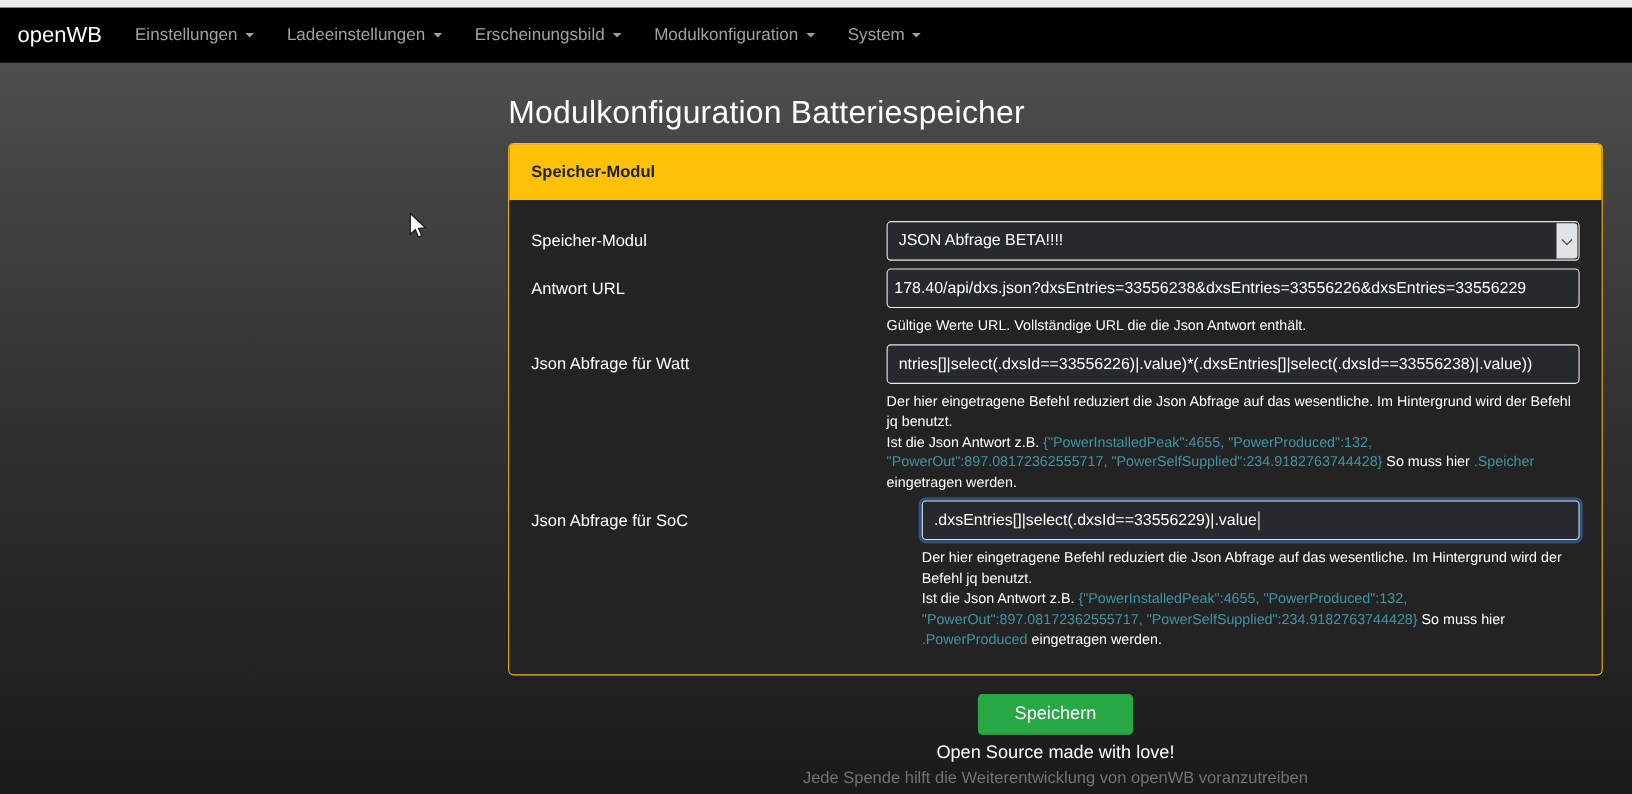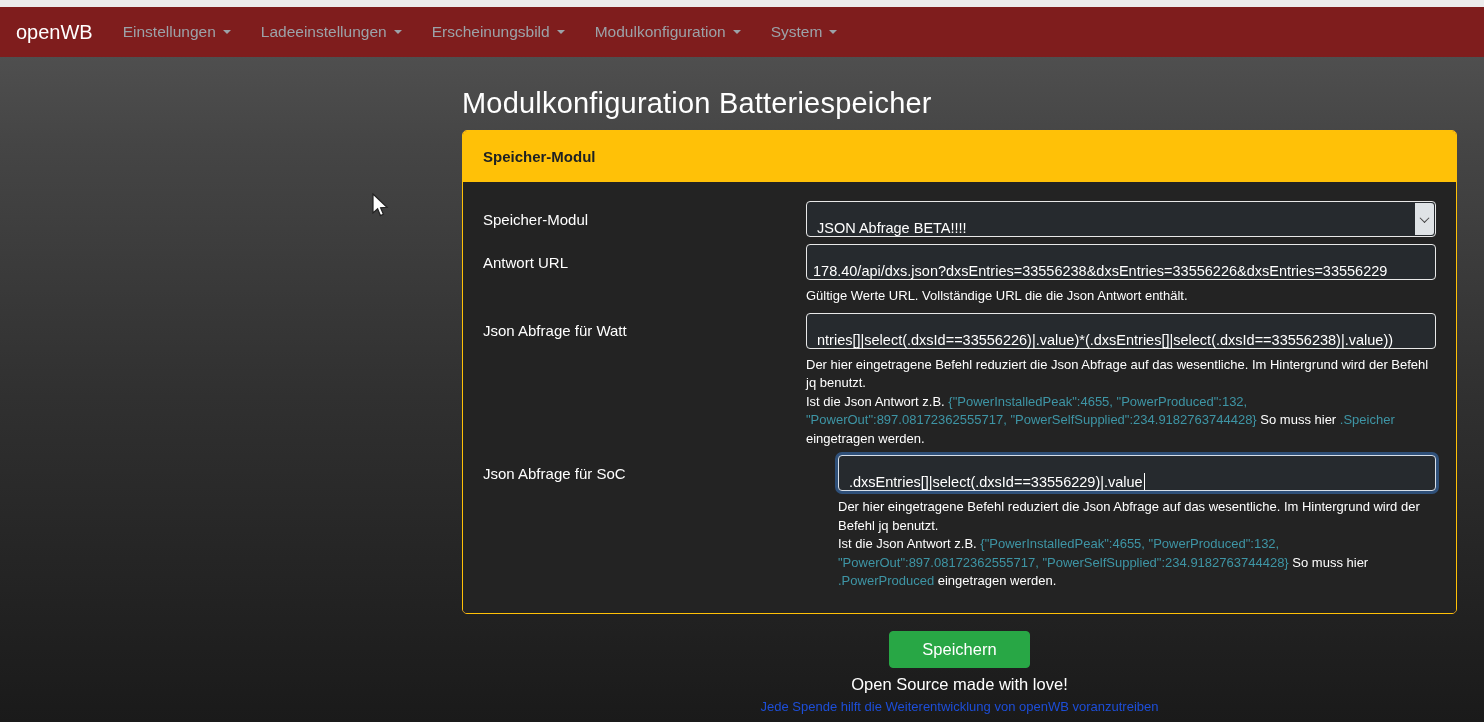--- a/index.html
+++ b/index.html
@@ -5,21 +5,21 @@
   * { margin:0; padding:0; box-sizing:border-box; }
   html,body { width:1484px; height:722px; overflow:hidden; }
   body {
     font-family:"Liberation Sans","DejaVu Sans",sans-serif;
     background:linear-gradient(180deg,#555 0%,#454545 20%,#303030 55%,#1a1a1a 100%);
     position:relative;
   }
   .top-strip { height:7px; background:#ececec; width:100%; }
   
   .navbar {
-    height:50px; background:#7f1d1d; display:flex; align-items:center;
+    height:50px; background:#000000; display:flex; align-items:center;
     padding:0 16px; gap:0;
   }
   .brand { color:#ffffff; font-size:20px; margin-right:30px; cursor:pointer; }
   .nav-item {
     color:#9ca2a8; font-size:15.5px; margin-right:30px; cursor:pointer;
     display:flex; align-items:center; gap:7px; white-space:nowrap;
   }
   .caret {
     width:0; height:0; border-left:4px solid transparent; border-right:4px solid transparent;
     border-top:4px solid #9ca2a8; display:inline-block;
@@ -32,21 +32,21 @@
     background:#ffc107; color:#1d2124; font-weight:bold; font-size:15px;
     padding:17px 20px;
   }
   .card-body { padding:19px 20px 22px 20px; background:#232323; }
   .form-row { display:grid; grid-template-columns:323px 1fr; margin-bottom:7px; }
   .form-row:last-child { margin-bottom:0;gap:32px; }
   .flabel { color:#ffffff; font-size:15px; height:36px; display:flex; align-items:center; }
   .control { min-width:0; }
   .tinput, .tselect {
     height:36px; background:#262a2e; border:1px solid #e8e8e8; border-radius:4px;
-    color:#ffffff; font-size:14.5px; display:flex; align-items:flex-end;
+    color:#ffffff; font-size:14.5px; display:flex; align-items:center;
     padding:0 10px; white-space:nowrap; overflow:hidden; position:relative;
     cursor:text; width:100%;
   }
   .tinput span { white-space:pre; }
   .clip-left span { text-indent:-4px; display:inline-block; }
   .tselect { cursor:pointer; padding-right:30px; }
   .select-arrow {
     position:absolute; top:1px; right:1px; bottom:1px; width:19px;
     background:#dfe3e6; border-radius:0 3px 3px 0; display:flex;
     align-items:center; justify-content:center;
@@ -63,21 +63,21 @@
   .help { color:#ffffff; font-size:13px; line-height:18.5px; margin-top:7px; }
   .teal { color:#3e95a5; }
   
   .footer { width:995px; margin-left:462px; text-align:center; margin-top:17px; }
   .save-btn {
     display:inline-block; background:#28a745; color:#ffffff; font-size:16.5px;
     padding:8px 32px; border:1px solid #28a745; border-radius:4px; cursor:pointer;
     font-family:inherit;
   }
   .foot-line1 { color:#ffffff; font-size:16.5px; margin-top:7px; }
-  .foot-line2 { color:#1d4ed8; font-size:13px; margin-top:5px; }
+  .foot-line2 { color:#737373; font-size:15px; margin-top:5px; }
   .donate-wrap { display:inline-block; background:#6e6e6e; padding:1px 3px; margin-top:4px; }
   
   .mouse-cursor { position:absolute; left:372px; top:193px; pointer-events:none; z-index:50; }
 </style>
 </head>
 <body>
 
 <div class="top-strip"></div>
 
 <nav class="navbar">

